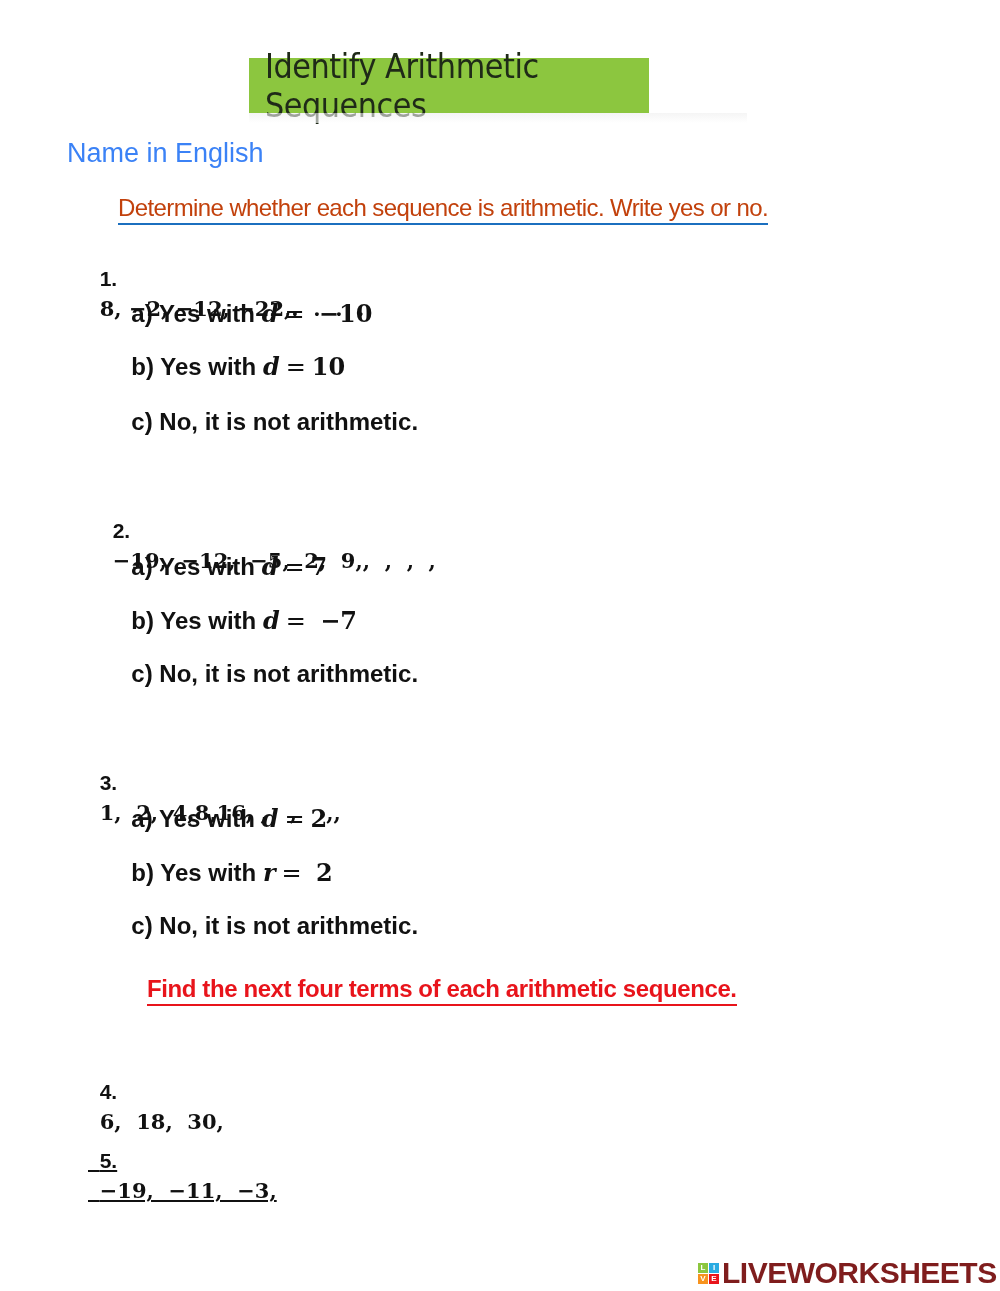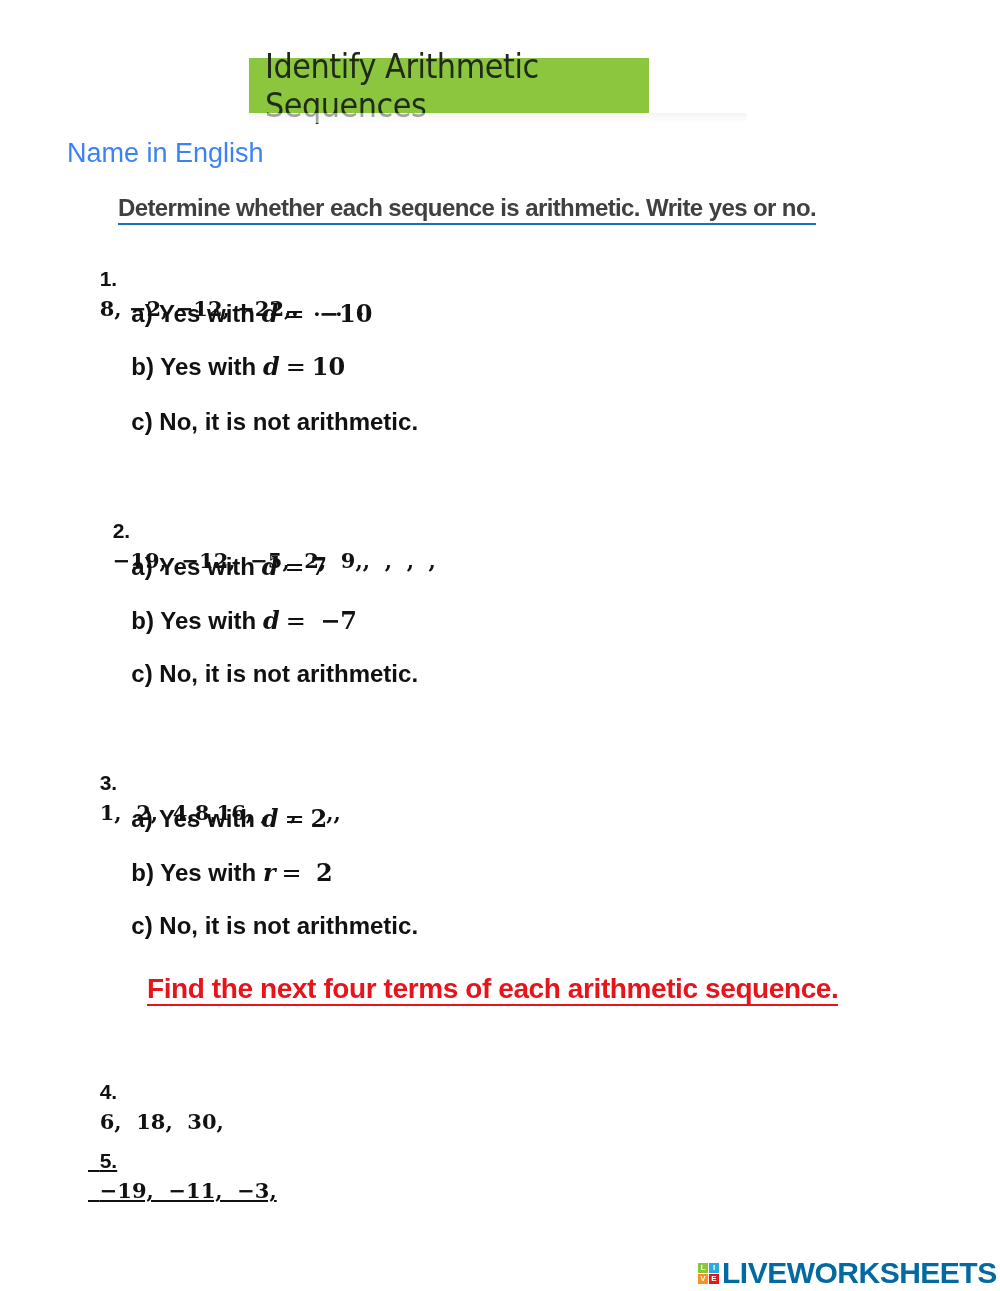--- a/index.html
+++ b/index.html
@@ -6,36 +6,36 @@
   body { width: 1000px; height: 1291px; position: relative; overflow: hidden;
          font-family: "Liberation Sans", sans-serif; color: #111; }
   .abs { position: absolute; }
   .title-banner { left: 249px; top: 58px; width: 400px; height: 55px; background: #8cc63f;
                   display: flex; align-items: center; justify-content: center; }
   .title-banner span { font-family: "DejaVu Sans", sans-serif; font-size: 33px; color: #1f2a18;
                        letter-spacing: -0.5px; font-weight: normal; transform: scaleX(0.92); display: inline-block; }
   .title-shadow { left: 249px; top: 113px; width: 498px; height: 10px;
                   background: linear-gradient(#eeeeee, #ffffff); opacity: 0.6; }
   .name-label { left: 59px; top: 138px; font-size: 27px; font-weight: normal; color: #3b82f6; margin-left: 8px; }
-  .instr-blue { left: 118px; top: 193px; font-size: 24px; font-weight: bold; color: #404040;
+  .instr-blue { left: 118px; top: 193px; font-size: 24px; font-weight: normal; color: #c2410c;
                 border-bottom: 2px solid #1b6fbf; line-height: 30px; letter-spacing: -0.6px; }
-  .instr-red { left: 147px; top: 974px; font-size: 28px; font-weight: bold; color: #e8141b;
+  .instr-red { left: 147px; top: 974px; font-size: 24px; font-weight: bold; color: #e8141b;
                border-bottom: 2px solid #e8141b; line-height: 30px; letter-spacing: -0.4px; }
   .q-line { font-size: 21px; font-weight: bold; line-height: 30px; white-space: pre; }
   .q-num { font-family: "Liberation Sans", sans-serif; }
   .math { font-family: "DejaVu Serif", serif; font-weight: bold; }
   .opt { font-size: 24px; font-weight: bold; line-height: 30px; white-space: pre; }
   .opt .var { font-family: "DejaVu Serif", serif; font-style: italic; font-weight: bold; }
   .opt .eq { font-family: "DejaVu Serif", serif; font-weight: normal; padding: 0 6px; }
   .opt .val { font-family: "DejaVu Serif", serif; font-weight: bold; }
   .logo { left: 698px; top: 1256px; display: flex; align-items: center; }
   .logo-tiles { display: grid; grid-template-columns: 10px 10px; grid-gap: 1px; margin-right: 3px; }
   .logo-tiles div { width: 10px; height: 10px; font-size: 8px; color: #fff; font-weight: bold;
                     display: flex; align-items: center; justify-content: center; }
-  .logo-text { font-size: 30px; font-weight: bold; color: #0369a1; letter-spacing: -0.5px; }
+  .logo-text { font-size: 30px; font-weight: bold; color: #7f1d1d; letter-spacing: -0.5px; }
 </style>
 </head>
 <body>
 
 <div class="abs title-banner">
   <span>Identify Arithmetic Sequences</span>
 </div>
 <div class="abs title-shadow"></div>
 
 <div class="abs name-label">Name in English</div>

